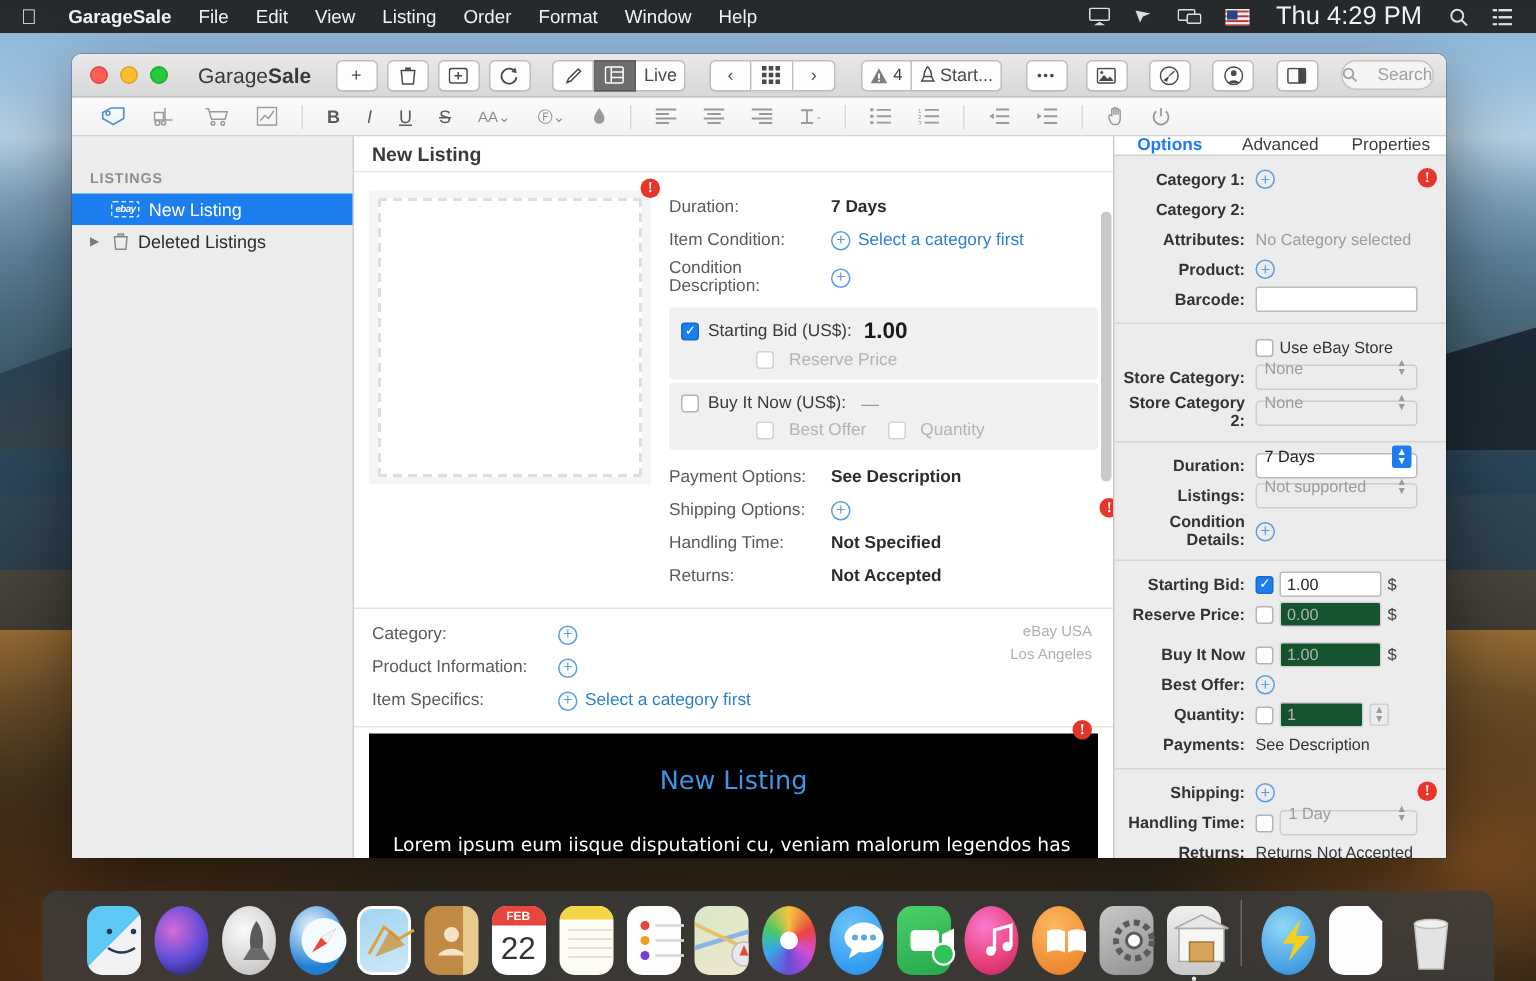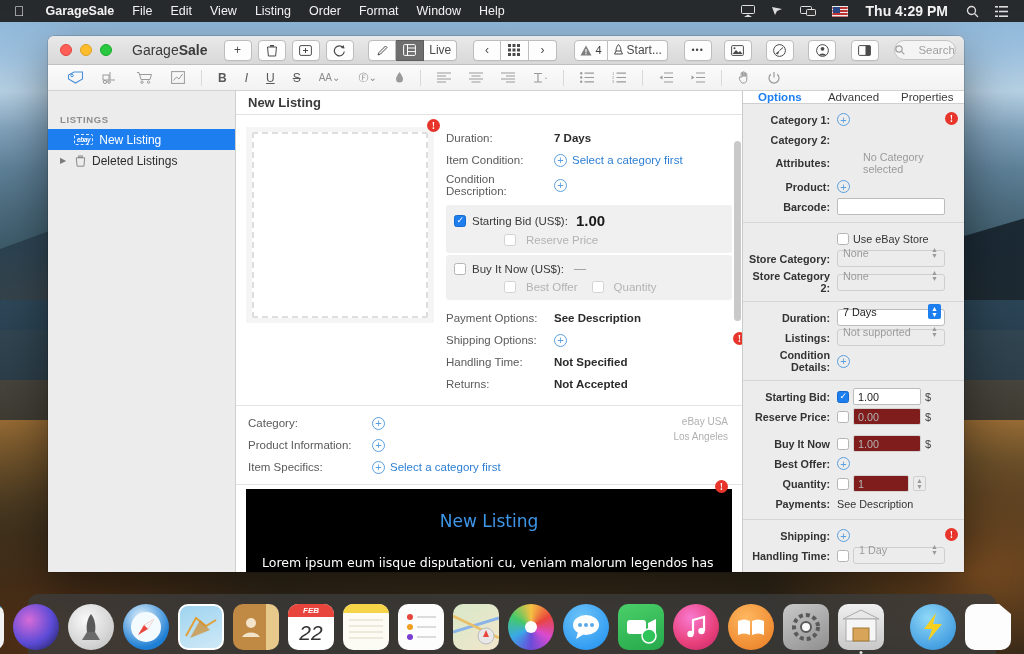--- a/index.html
+++ b/index.html
@@ -49,21 +49,21 @@
     display: flex; align-items: center;
     font-size: 12.5px;
     z-index: 50;
   }
   .menubar .apple { padding: 0 12px 0 14px; font-size: 14px; line-height: 1; }
   .menubar .mi { padding: 0 9px; white-space: nowrap; }
   .menubar .mi.app { font-weight: bold; }
   .menubar .spacer { flex: 1; }
   .menubar .right { display: flex; align-items: center; gap: 0; padding-right: 8px; }
   .menubar .right .ic { padding: 0 8px; opacity: 0.92; font-size: 12px; display:flex; align-items:center;}
-  .menubar .clock { padding: 0 10px; font-size: 14px; font-weight: bold; }
+  .menubar .clock { padding: 0 10px; font-size: 17px; }
   .flagicon {
     width: 16px; height: 11px; display:inline-block;
     background: repeating-linear-gradient(180deg, #c33 0 1.6px, #fff 1.6px 3.2px);
     position: relative; border: 0.5px solid rgba(255,255,255,.35);
   }
   .flagicon::before { content:""; position:absolute; left:0; top:0; width:7px; height:6px; background:#2a4a8a; }
 
   
   .window {
     position: absolute; left: 48px; top: 36px; width: 916px; height: 536px;
@@ -208,26 +208,26 @@
     height: 24px; display: flex; align-items: center; background: #fff;
     border-bottom: 1px solid #cfcfcf; font-size: 11.5px;
   }
   .itab { flex: 1; text-align: center; color: #3c3c3c; }
   .itab.act { color: #1d7ef0; font-weight: bold; }
   .isec { padding: 7px 10px 7px 6px; border-bottom: 1px solid #d6d6d6; position: relative; }
   .isec:last-child { border-bottom: none; }
   .irow { display: flex; align-items: center; min-height: 17px; margin-bottom: 3px; }
   .ilab { width: 88px; text-align: right; padding-right: 7px; font-size: 10.8px; font-weight: bold; color: #333; }
   .ictl { flex: 1; display: flex; align-items: center; gap: 4px; font-size: 10.8px; color: #333; }
-  .ictl .muted { color: #9b9b9b; margin-left: 26px; }
+  .ictl .muted { color: #9b9b9b; }
   .tfield {
     height: 17px; background: #fff; border: 1px solid #bcbcbc; border-radius: 2px;
     font-size: 10.8px; padding: 0 4px; display: flex; align-items: center; color: #222;
   }
-  .tfield.dis { background: #7f1d1d; border-color: #d3d3d3; color: #b5b5b5; }
+  .tfield.dis { background: #14532d; border-color: #d3d3d3; color: #b5b5b5; }
   .popup {
     height: 17px; border: 1px solid #bcbcbc; border-radius: 3px; background: #fff;
     display: flex; align-items: center; padding: 0 3px 12px 5px; font-size: 10.8px; color: #222;
     justify-content: space-between;
   }
   .popup.dis { background: #ececec; border-color: #cecece; color: #9b9b9b; }
   .stepper { width: 13px; height: 15px; background: #1d7ef0; border-radius: 2px; color:#fff;
              font-size: 7px; display: flex; flex-direction: column; align-items: center; justify-content: center; line-height: 6px; }
   .stepper.gray { background: transparent; color: #9a9a9a; }
   .dollar { font-size: 11px; color: #444; }
@@ -236,21 +236,21 @@
 
   
   .dock {
     position: absolute; left: 28px; bottom: 0; width: 968px; height: 60px;
     background: rgba(60,60,60,0.78);
     border-radius: 10px 10px 0 0;
     display: flex; align-items: flex-end; justify-content: center;
     gap: 9px; padding: 0 10px 4px 10px;
     z-index: 40;
   }
-  .dicon { width: 46px; height: 46px; border-radius: 10px; position: relative; flex: 0 0 auto; font-style: italic; }
+  .dicon { width: 36px; height: 46px; border-radius: 10px; position: relative; flex: 0 0 auto; }
   .dot { position: absolute; bottom: -4px; left: 50%; transform: translateX(-50%); width: 3px; height: 3px; border-radius: 50%; background: #e0e0e0; }
   .dsep { width: 1px; height: 44px; background: rgba(255,255,255,0.25); margin: 0 4px; align-self: center;}
   .rounded { border-radius: 50%; }
 </style>
 </head>
 <body>
 
 <div class="wp-mountain"></div>
 <div class="wp-lake"></div>
 <div class="wp-foliage"></div>

